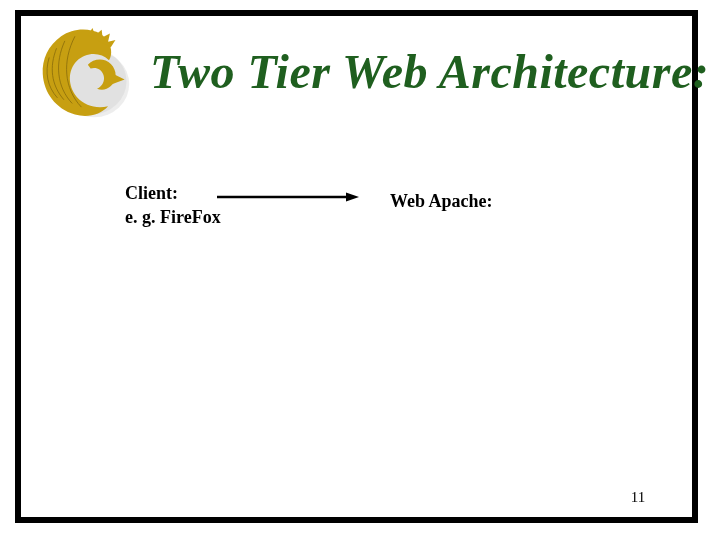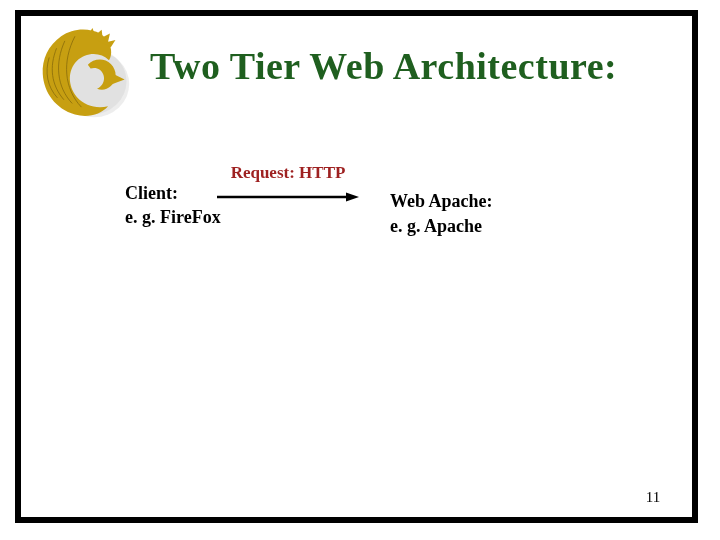--- a/index.html
+++ b/index.html
@@ -35,22 +35,23 @@
     position: absolute;
     left: 40px; top: 28px;
     width: 92px; height: 92px;
   }
   .logo .gold   { fill: var(--logo_gold); }
   .logo .detail { fill: none; stroke: var(--logo_detail); stroke-width: 0.9; }
   .logo .shadow { fill: var(--logo_shadow); }
   .slide-title {
     position: absolute;
     left: 150px; top: 44px;
-    font-size: 38px;
+    font-size: 48px;
     font-weight: bold;
+    font-style: italic;
     color: var(--title_green);
     white-space: nowrap;
     letter-spacing: 0.5px;
   }
   .client-block {
     position: absolute;
     left: 87px; top: 181px;
     font-size: 18px;
     font-weight: bold;
     color: var(--body_text);
@@ -79,21 +80,21 @@
   }
   .request-arrow {
     position: absolute;
     left: 217px; top: 190px;
     width: 142px; height: 14px;
   }
   .request-arrow line    { stroke: var(--body_text); stroke-width: 2.4; }
   .request-arrow polygon { fill: var(--body_text); }
   .page-number {
     position: absolute;
-    left: 637px; top: 489px;
+    left: 622px; top: 489px;
     width: 32px;
     text-align: center;
     font-size: 15px;
     color: var(--body_text);
   }
 </style>
 </head>
 <body>
 
 <div class="slide-canvas">
@@ -117,32 +118,30 @@
     <path class="gold" d="M76 48 L92 56 L76 62 Z"></path>
 
     <path class="detail" d="M10 32 C5 48 8 64 19 76"></path>
     <path class="detail" d="M18 22 C10 42 12 62 26 78"></path>
     <path class="detail" d="M27 14 C16 38 18 64 35 82"></path>
     <path class="detail" d="M38 9 C24 36 26 66 45 86"></path>
   </svg>
 
   <div class="slide-title">Two Tier Web Architecture:</div>
 
-  <div class="request-label">Request: HTTP</div>
 
   <svg class="request-arrow" viewBox="0 0 142 14" aria-hidden="true">
     <line x1="0" y1="7" x2="130" y2="7"></line>
     <polygon points="129,2.5 142,7 129,11.5"></polygon>
   </svg>
 
   <div class="client-block">
     <div>Client:</div>
     <div>e. g. FireFox</div>
   </div>
 
   <div class="server-block">
     <div>Web Apache:</div>
-    <div>e. g. Apache</div>
   </div>
 
   <div class="page-number">11</div>
 
 </div>
 
 </body></html>

